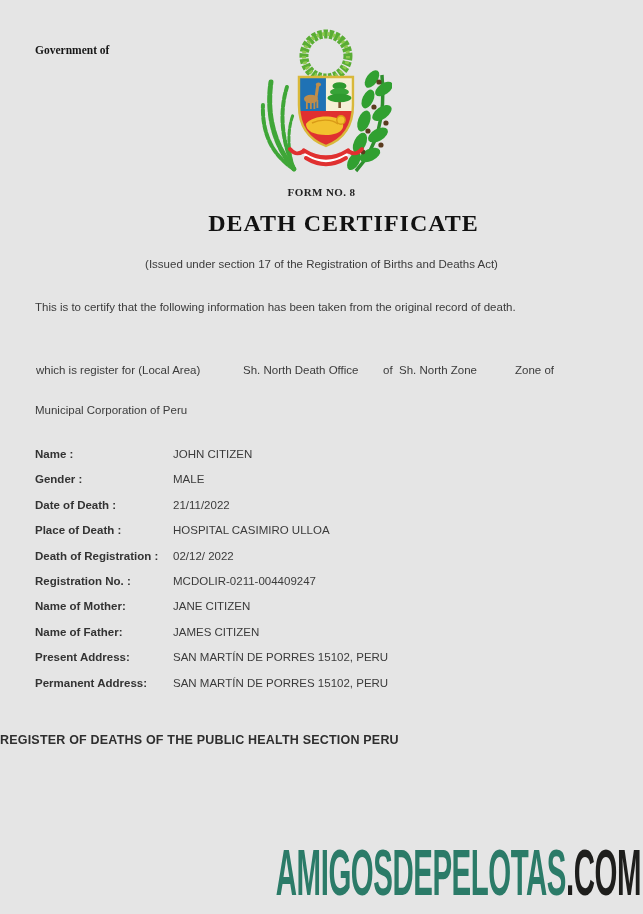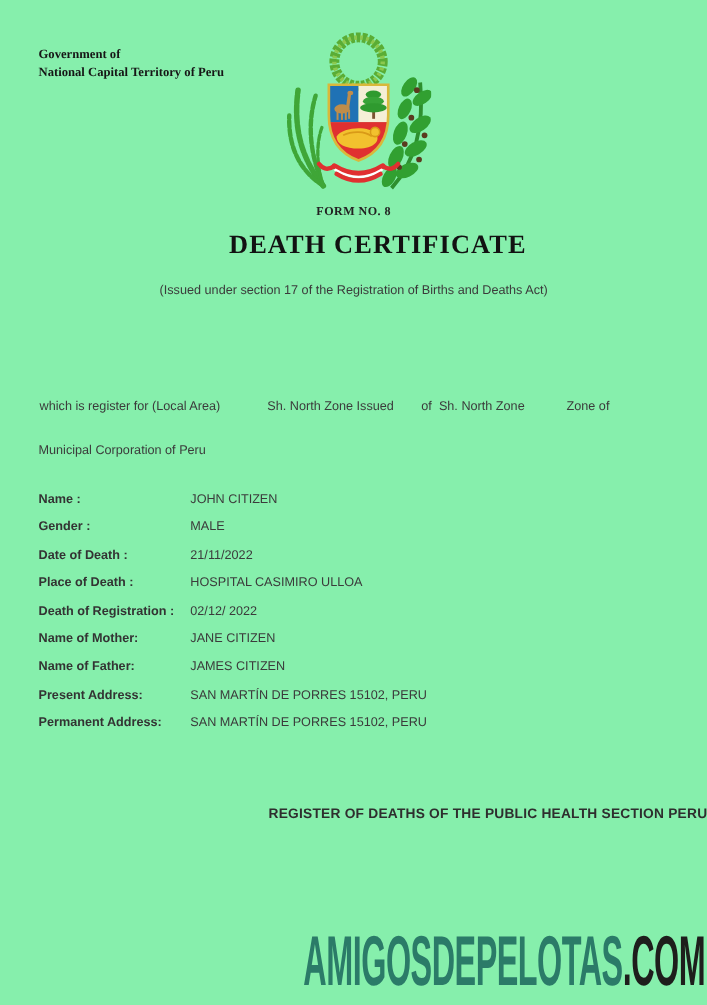--- a/index.html
+++ b/index.html
@@ -1,56 +1,55 @@
 <!DOCTYPE html>
 <html><head>
 <meta charset="utf-8">
 <style>
   html,body{margin:0;padding:0;}
   body{
     width:643px;height:914px;background:#ffffff;position:relative;
     font-family:"Liberation Sans", sans-serif;color:#3b3b3b;overflow:hidden;
   }
-  .page{position:absolute;inset:0;background:#86efac;}
+  .page{position:absolute;inset:0;background:#e5e5e5;}
   .abs{position:absolute;}
   .serif{font-family:"Liberation Serif", serif;font-weight:bold;}
   .hdr{font-weight:bold;font-size:11.5px;line-height:1.4;color:#161616;}
   .hdr-left{left:35px;top:42px;}
   .hdr-right{right:17px;top:42px;text-align:right;}
   .emblem{left:50%;top:27px;transform:translateX(-47%);}
   .form-no{left:0;right:0;top:186px;text-align:center;font-size:11px;color:#222;letter-spacing:.4px;}
   .title{left:0;right:0;top:210px;text-align:center;font-size:24px;font-weight:bold;color:#121212;letter-spacing:1px;padding-left:44px;}
   .subtitle{left:0;right:0;top:258px;text-align:center;font-size:11.5px;color:#3b3b3b;}
   .certify{left:35px;top:301px;font-size:11.5px;}
   .reg-row{top:364px;font-size:11.5px;}
   .reg-row span{position:absolute;top:0;white-space:pre;}
   .reg-row2{left:35px;top:404px;font-size:11.5px;}
   .fields{left:0;top:444px;width:636px;}
   .frow{position:relative;height:25.4px;}
   .flabel{position:absolute;left:35px;top:4px;font-weight:bold;font-size:11.5px;color:#333;}
   .fvalue{position:absolute;left:173px;top:4px;font-size:11.5px;color:#3b3b3b;}
-  .footer-heading{left:0;right:0;top:733px;text-align:right;font-weight:bold;font-size:12.5px;color:#2e2e2e;letter-spacing:.2px;}
+  .footer-heading{left:0;right:0;top:733px;text-align:left;font-weight:bold;font-size:12.5px;color:#2e2e2e;letter-spacing:.2px;}
   .sig-wrap{left:450px;top:753px;width:178px;}
   .sig-svg{display:block;margin:0 0 0 30px;}
   .sig-line{border-top:1.6px solid #2a2a2a;margin-top:1px;}
   .sig-label{text-align:center;font-size:11.5px;letter-spacing:.4px;color:#3a3a3a;padding-top:2px;}
   .watermark{
     right:2px;top:841px;font-weight:bold;font-size:64px;line-height:1;
     transform:scaleX(.46);transform-origin:top right;white-space:nowrap;
     letter-spacing:-1px;
   }
 </style>
 </head>
 <body>
 
 <div class="page">
 
   <div class="abs serif hdr hdr-left">
     <div>Government of</div>
-    <div>National Capital Territory of Peru</div>
   </div>
 
   <div class="abs emblem">
     <svg width="132" height="150" viewBox="0 0 132 150">
 
       <circle cx="66" cy="29" r="22" fill="none" stroke="#5aad35" stroke-width="9" stroke-dasharray="4 1.6"></circle>
       <circle cx="66" cy="29" r="22" fill="none" stroke="#8cc94e" stroke-width="4" stroke-dasharray="2.5 3"></circle>
 
       <g stroke="#3fa637" fill="none" stroke-linecap="round">
         <path d="M34 142 C16 120, 6 92, 11 55" stroke-width="5" stroke-dasharray="7 2"></path>
@@ -124,24 +123,25 @@
         <path d="M44 124 C38 128, 34 127, 30 122" stroke="#e03030" stroke-width="4"></path>
         <path d="M88 124 C94 128, 98 127, 102 122" stroke="#e03030" stroke-width="4"></path>
       </g>
     </svg>
   </div>
 
   <div class="abs serif form-no">FORM NO. 8</div>
   <div class="abs serif title">DEATH CERTIFICATE</div>
   <div class="abs subtitle">(Issued under section 17 of the Registration of Births and Deaths Act)</div>
 
+  <div class="abs certify">This is to certify that the following information has been taken from the original record of death.</div>
 
   <div class="abs reg-row">
     <span style="left:36px">which is register for (Local Area)</span>
-    <span style="left:243px">Sh. North Zone Issued</span>
+    <span style="left:243px">Sh. North Death Office</span>
     <span style="left:383px">of  Sh. North Zone</span>
     <span style="left:515px">Zone of</span>
   </div>
   <div class="abs reg-row2">Municipal Corporation of Peru</div>
 
   <div class="abs fields">
     <div class="frow">
       <span class="flabel">Name :</span>
       <span class="fvalue">JOHN CITIZEN</span>
     </div>
@@ -153,20 +153,24 @@
       <span class="flabel">Date of Death :</span>
       <span class="fvalue">21/11/2022</span>
     </div>
     <div class="frow">
       <span class="flabel">Place of Death :</span>
       <span class="fvalue">HOSPITAL CASIMIRO ULLOA</span>
     </div>
     <div class="frow">
       <span class="flabel">Death of Registration :</span>
       <span class="fvalue">02/12/ 2022</span>
+    </div>
+    <div class="frow">
+      <span class="flabel">Registration No. :</span>
+      <span class="fvalue">MCDOLIR-0211-004409247</span>
     </div>
     <div class="frow">
       <span class="flabel">Name of Mother:</span>
       <span class="fvalue">JANE CITIZEN</span>
     </div>
     <div class="frow">
       <span class="flabel">Name of Father:</span>
       <span class="fvalue">JAMES CITIZEN</span>
     </div>
     <div class="frow">

